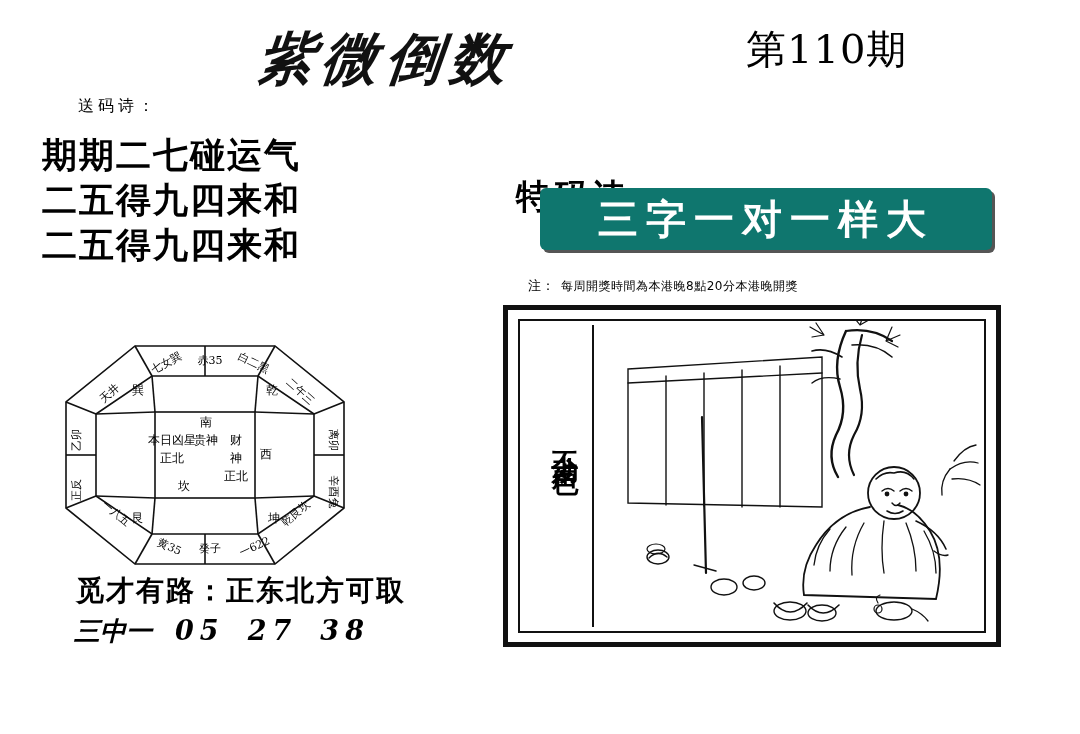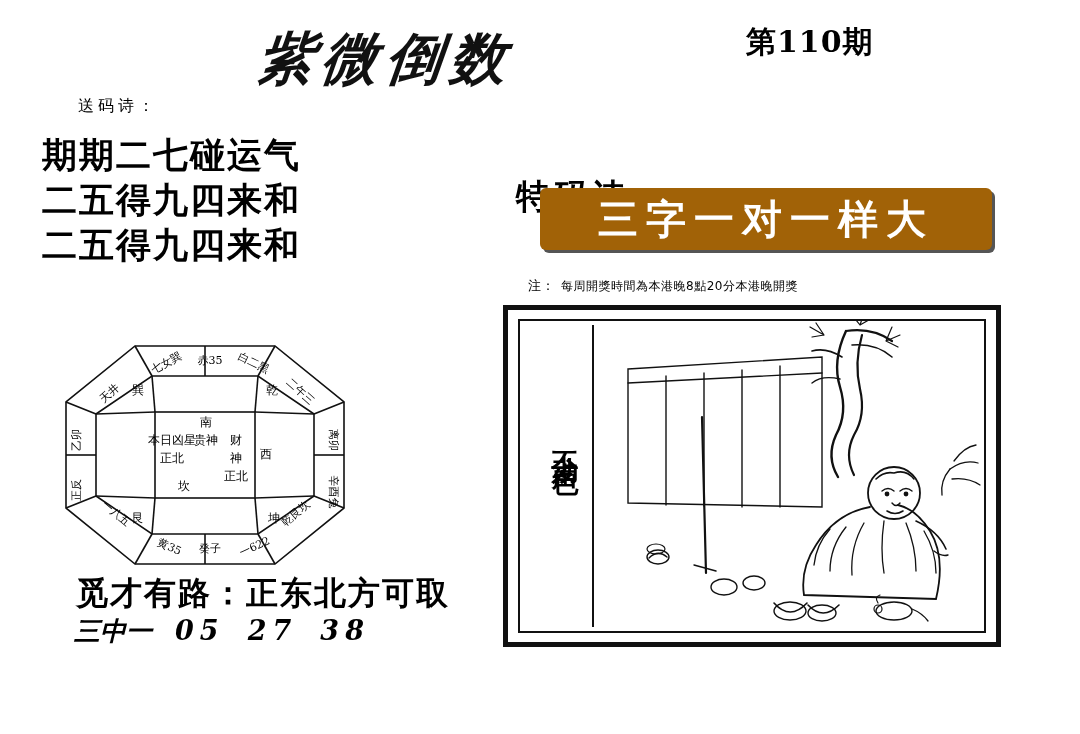--- a/index.html
+++ b/index.html
@@ -35,22 +35,22 @@
     font-style: italic;
     color: #111;
     transform: skewX(-6deg);
     white-space: nowrap;
   }
   .issue-label {
     position: absolute;
     left: 746px;
     top: 22px;
     font-family: "DejaVu Serif", serif;
-    font-size: 30px;
-    font-weight: bold;
+    font-size: 40px;
+    font-weight: normal;
     letter-spacing: 1px;
     white-space: nowrap;
     text-align: center;
   }
 
   
   .songma-label {
     position: absolute;
     left: 78px;
     top: 96px;
@@ -88,21 +88,21 @@
     font-size: 11px;
     fill: #000;
   }
   .bagua-text.mid { font-size: 12px; }
 
   .find-line {
     position: absolute;
     left: 76px;
     top: 572px;
     font-family: "DejaVu Serif", serif;
-    font-size: 32px;
+    font-size: 28px;
     font-weight: bold;
     letter-spacing: 2px;
     white-space: nowrap;
   }
   .pick-line {
     position: absolute;
     left: 74px;
     top: 614px;
     font-family: "DejaVu Serif", serif;
     font-size: 26px;
@@ -128,21 +128,21 @@
     letter-spacing: 4px;
     white-space: nowrap;
     margin-top: 44px;
   }
   .teima-banner {
     position: absolute;
     left: 540px;
     top: 188px;
     width: 452px;
     height: 62px;
-    background: #a16207;
+    background: #0f766e;
     border-radius: 6px;
     box-shadow: 3px 3px 0 #555;
   }
   .teima-banner .txt {
     position: absolute;
     left: 0; top: 0;
     width: 452px;
     height: 62px;
     line-height: 62px;
     text-align: center;

